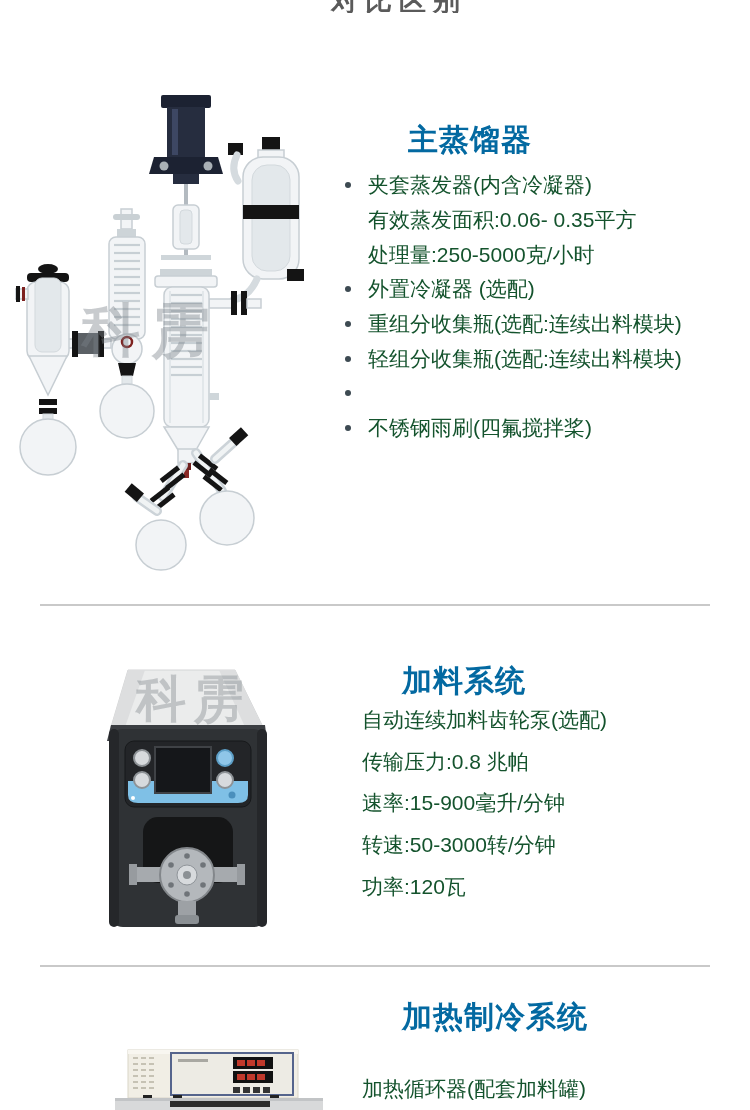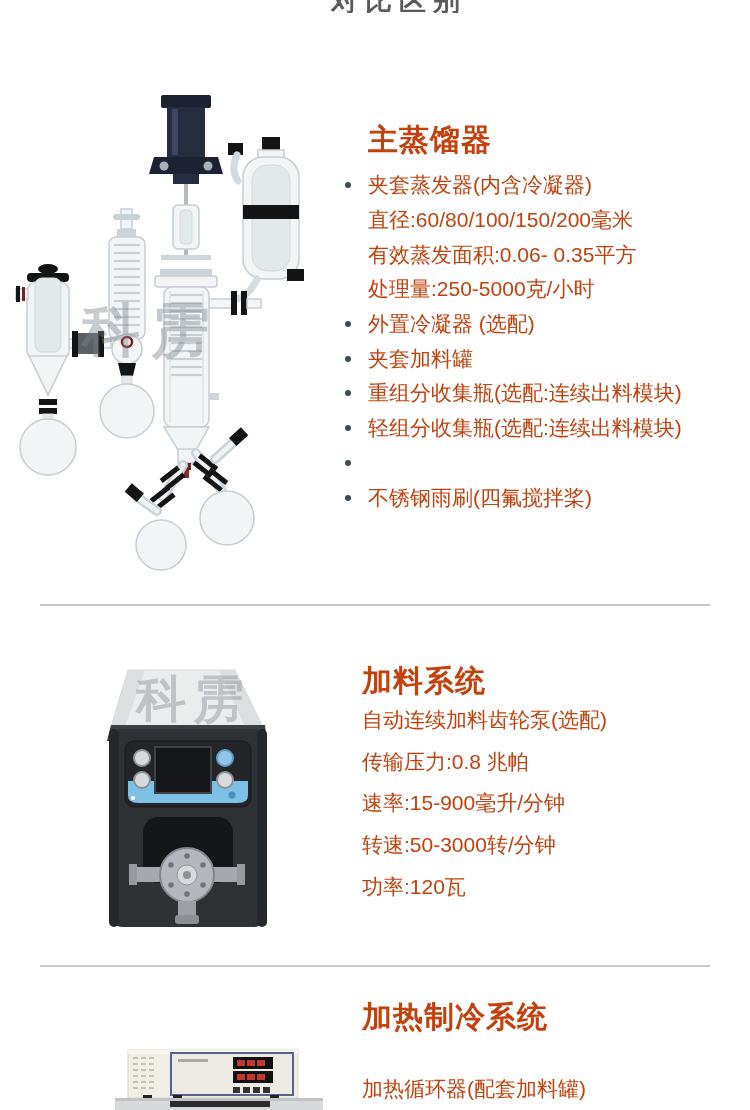--- a/index.html
+++ b/index.html
@@ -10,31 +10,31 @@
     background:#ffffff; overflow:hidden;
   }
   
   .top-clip { position:absolute; top:0; left:0; width:750px; height:13px; overflow:hidden; }
   .top-caption {
     display:block; width:max-content; margin:-17px 0 0 331px;
     font-size:27px; font-weight:600; letter-spacing:7px; color:#5a5a5a;
   }
   
   .sec-title {
-    position:absolute; font-size:30px; font-weight:700; color:#c2410c;
-    letter-spacing:1px; white-space:nowrap;
+    position:absolute; font-size:30px; font-weight:700; color:#0369a1;
+    letter-spacing:1px; white-space:nowrap;margin-left:40px;
   }
   .spec-list { position:absolute; list-style:none; }
   .spec-item { display:flex; align-items:center; white-space:nowrap; }
   .sec1-list .spec-item { height:34.7px; }
   .sec2-list .spec-item { height:41.7px; }
   .sec3-list .spec-item { height:34px; }
   .dot { width:6px; height:6px; border-radius:50%; background:#3d4a52; margin-right:17px; flex:0 0 auto; }
   .no-bullet .dot { visibility:hidden; }
-  .txt { font-size:21px; color:#c2410c; }
+  .txt { font-size:21px; color:#14532d; }
   .divider { position:absolute; left:40px; width:670px; height:2px; background:#c9c9c9; }
   .figure { position:absolute; }
   .watermark {
     position:absolute; font-weight:700; color:rgba(125,132,138,0.42);
     pointer-events:none; white-space:nowrap;
   }
   .wm1 { left:82px; top:292px; font-size:58px; letter-spacing:12px; }
   .wm2 { left:136px; top:666px; font-size:50px; letter-spacing:8px; color:rgba(128,135,140,0.40); }
   
   .gl { fill:#f2f4f6; stroke:#c7ced3; stroke-width:1.5; }
@@ -202,44 +202,36 @@
   <div class="watermark wm1">科雳</div>
 
   <h2 class="sec-title" style="left:368px; top:120px;">主蒸馏器</h2>
   <ul class="spec-list sec1-list" style="left:345px; top:168px;">
 
       <li class="spec-item">
         <span class="dot"></span>
         <span class="txt">夹套蒸发器(内含冷凝器)</span>
       </li>
 
-      <li class="spec-item no-bullet">
-        <span class="dot"></span>
-        <span class="txt">直径:60/80/100/150/200毫米</span>
-      </li>
 
       <li class="spec-item no-bullet">
         <span class="dot"></span>
         <span class="txt">有效蒸发面积:0.06- 0.35平方</span>
       </li>
 
       <li class="spec-item no-bullet">
         <span class="dot"></span>
         <span class="txt">处理量:250-5000克/小时</span>
       </li>
 
       <li class="spec-item">
         <span class="dot"></span>
         <span class="txt">外置冷凝器 (选配)</span>
       </li>
 
-      <li class="spec-item">
-        <span class="dot"></span>
-        <span class="txt">夹套加料罐</span>
-      </li>
 
       <li class="spec-item">
         <span class="dot"></span>
         <span class="txt">重组分收集瓶(选配:连续出料模块)</span>
       </li>
 
       <li class="spec-item">
         <span class="dot"></span>
         <span class="txt">轻组分收集瓶(选配:连续出料模块)</span>
       </li>

